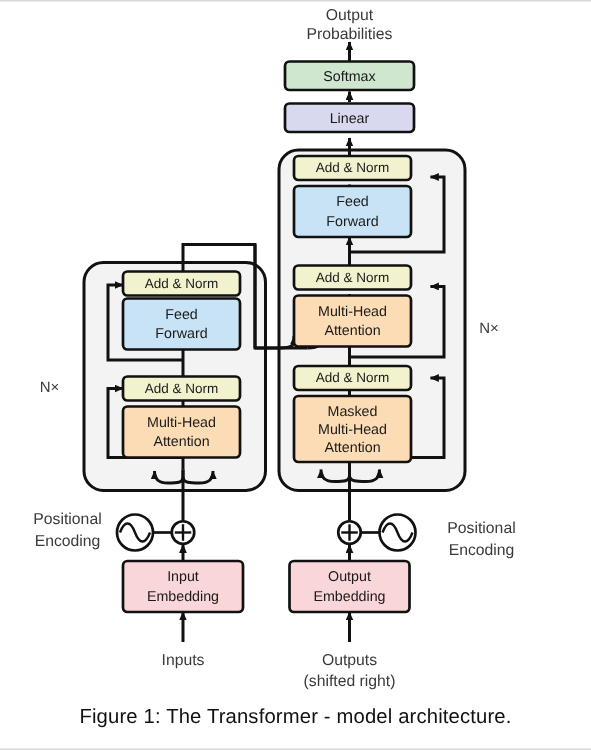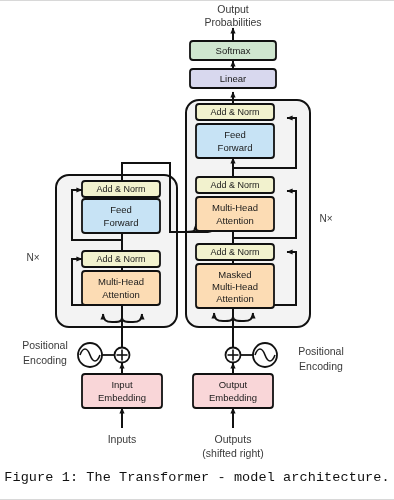--- a/index.html
+++ b/index.html
@@ -48,21 +48,21 @@
     font-size: 10px;
     fill: #3a3a3a;
     text-anchor: middle;
   }
   .caption {
     position: absolute;
     left: 0;
     top: 470px;
     width: 394px;
     text-align: center;
-    font-family: Liberation Mono, monospace;
+    font-family: Liberation Sans, sans-serif;
     font-size: 13.5px;
     color: #111111;
     letter-spacing: 0.1px;
   }
   .divider-top, .divider-bottom {
     position: absolute;
     left: 0;
     width: 394px;
     height: 1px;
     background: #d8d8d8;

